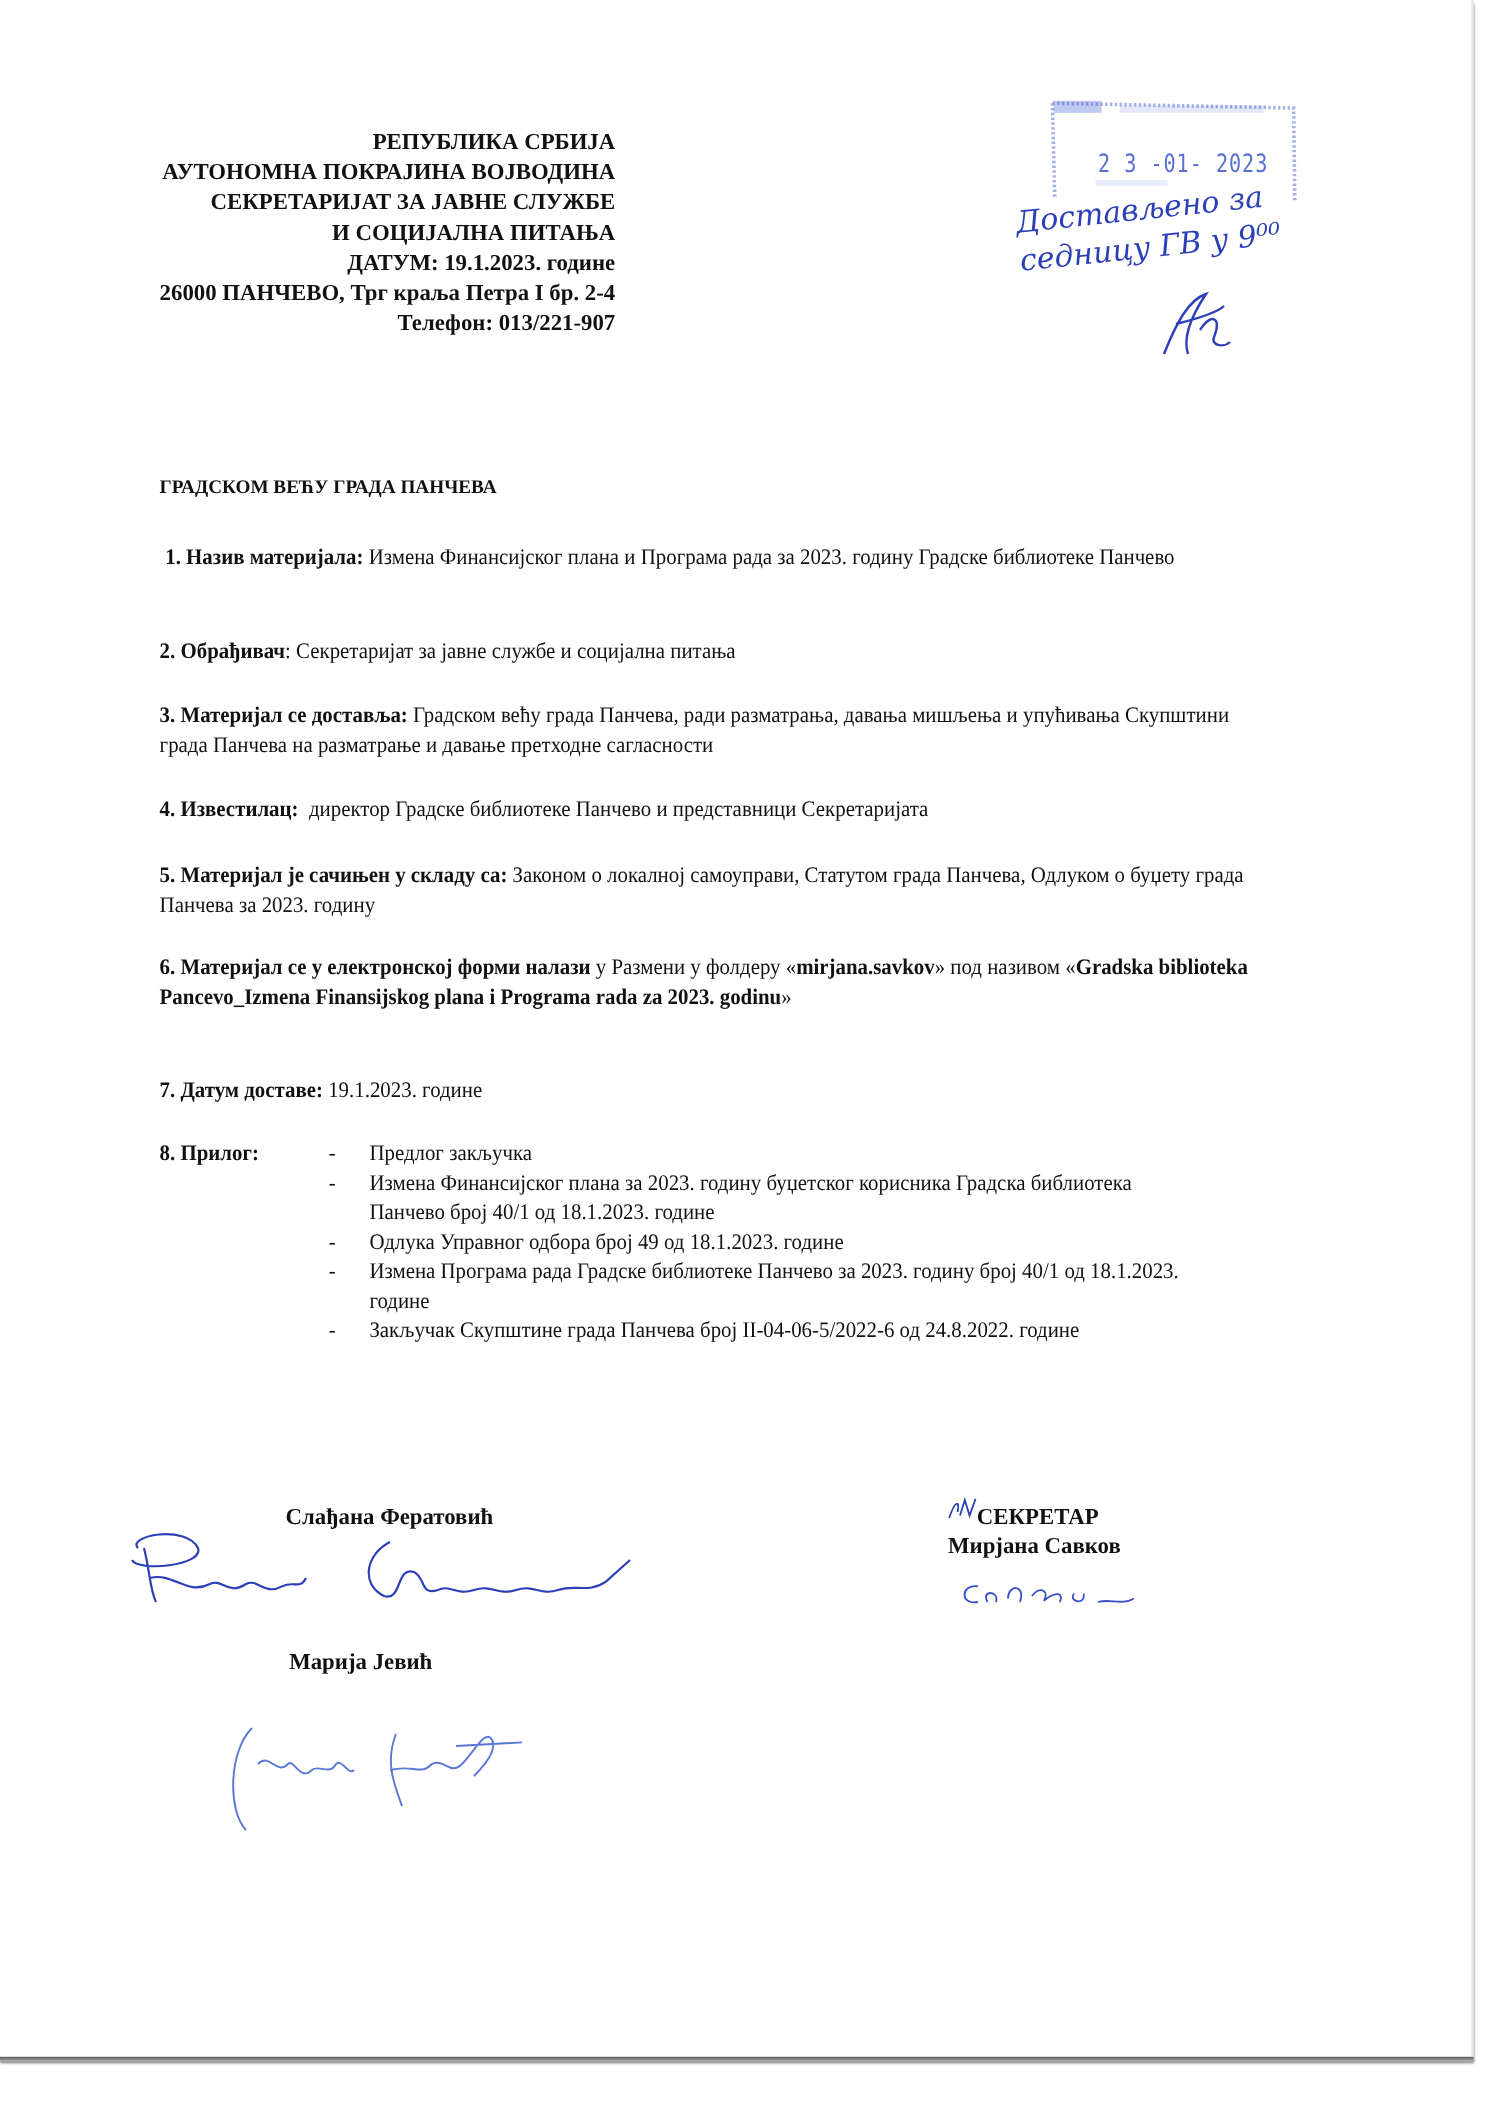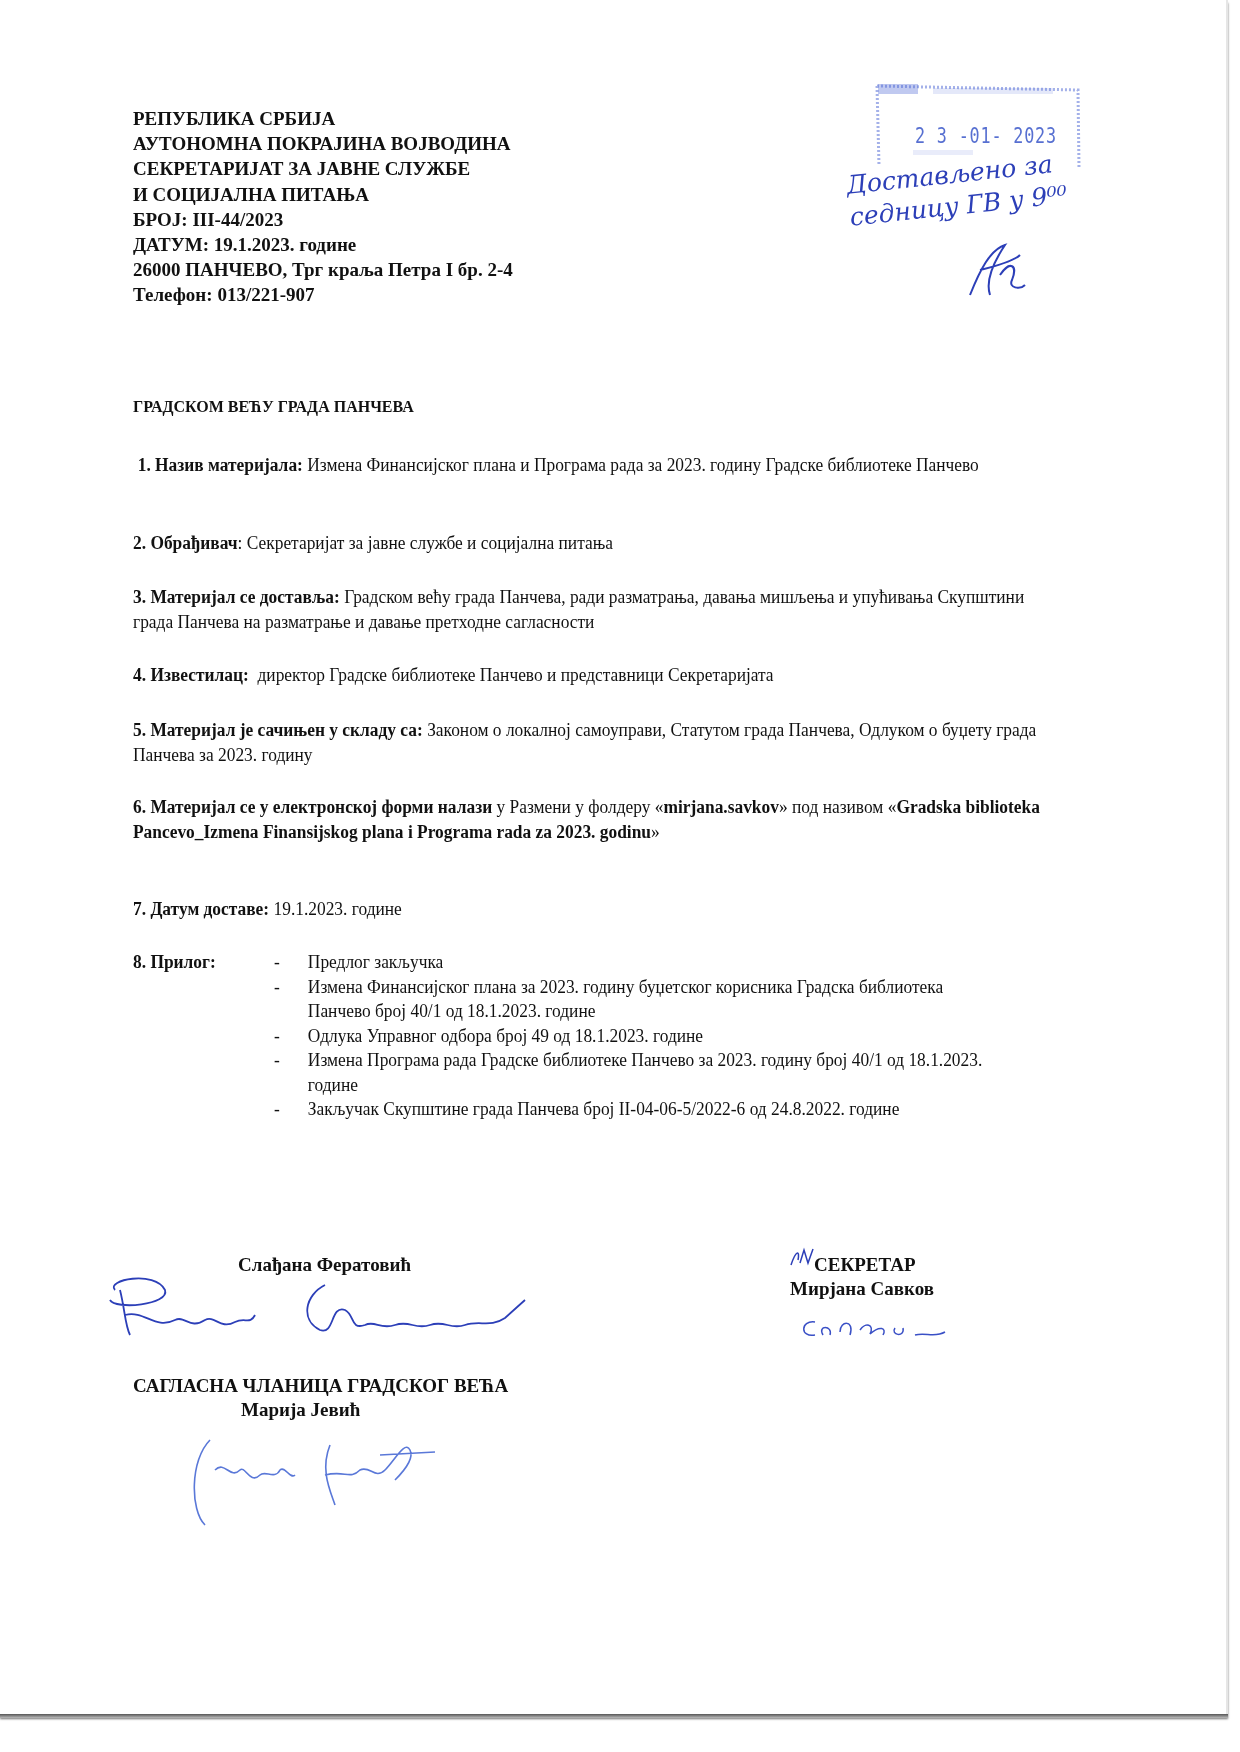--- a/index.html
+++ b/index.html
@@ -33,20 +33,21 @@
       height: 4px;
       background: linear-gradient(#555, #bbb);
     }
     .header-block {
       position: absolute;
       left: 133px;
       top: 106px;
       font-weight: bold;
       font-size: 19px;
       line-height: 25.2px;
+      text-align: right;
     }
     .header-block div { white-space: nowrap; }
 
     .addressee {
       position: absolute;
       left: 133px;
       top: 398px;
       font-weight: bold;
       font-size: 16px;
       white-space: nowrap;
@@ -162,21 +163,20 @@
 </head>
 <body>
 
 <div class="paper"></div>
 
 <div class="header-block">
   <div>РЕПУБЛИКА СРБИЈА</div>
   <div>АУТОНОМНА ПОКРАЈИНА ВОЈВОДИНА</div>
   <div>СЕКРЕТАРИЈАТ ЗА ЈАВНЕ СЛУЖБЕ</div>
   <div>И СОЦИЈАЛНА ПИТАЊА</div>
-  <div>БРОЈ: III-44/2023</div>
   <div>ДАТУМ: 19.1.2023. године</div>
   <div>26000 ПАНЧЕВО, Трг краља Петра I бр. 2-4</div>
   <div>Телефон: 013/221-907</div>
 </div>
 
 <svg class="stamp" viewBox="0 0 210 90">
   <path d="M4 6 L205 10 L206 88 M4 6 L6 86" fill="none" stroke="#4a64d4" stroke-width="3" stroke-dasharray="2 2" opacity="0.5"></path>
   <rect x="5" y="4" width="40" height="10" fill="#4a64d4" opacity="0.35"></rect>
   <rect x="60" y="8" width="120" height="6" fill="#4a64d4" opacity="0.15"></rect>
   <rect x="40" y="70" width="60" height="5" fill="#4a64d4" opacity="0.12"></rect>
@@ -238,21 +238,20 @@
   <div>Мирјана Савков</div>
 </div>
 <svg class="handwriting" style="left:788px; top:1245px; width:30px; height:25px;" viewBox="0 0 30 25">
   <path d="M3 20 C 8 5, 12 5, 10 15 M12 18 L 16 5 L 20 18 L 25 4" fill="none" stroke="#2c3fb8" stroke-width="1.5"></path>
 </svg>
 <svg class="handwriting" style="left:795px; top:1310px; width:180px; height:35px;" viewBox="0 0 180 35">
   <path d="M20 12 C 5 10, 5 28, 20 25 M28 25 C 22 15, 38 15, 35 25 M45 22 C 45 10, 60 10, 55 25 M65 20 C 70 12, 80 14, 75 24 C 85 15, 92 18, 88 25 M100 18 C 95 25, 110 28, 108 18 M120 25 C 130 22, 140 28, 150 22" fill="none" stroke="#3a50c6" stroke-width="1.5"></path>
 </svg>
 
 <div class="sig sig-bottom">
-  <div>САГЛАСНА ЧЛАНИЦА ГРАДСКОГ ВЕЋА</div>
   <div class="name">Марија Јевић</div>
 </div>
 <svg class="handwriting" style="left:180px; top:1430px; width:300px; height:110px;" viewBox="0 0 300 110">
   <path d="M30 10 C 10 30, 10 80, 25 95 M35 40 C 45 30, 50 50, 60 40 C 65 35, 70 55, 80 45 C 85 40, 95 50, 100 40 C 105 35, 110 50, 115 45" fill="none" stroke="#5a78d8" stroke-width="1.6"></path>
   <path d="M150 15 C 140 40, 150 60, 155 75 M145 45 C 165 40, 170 50, 180 40 C 190 35, 195 50, 205 40 C 215 30, 225 10, 230 20 C 235 30, 220 45, 215 50 M200 25 L 255 22" fill="none" stroke="#5a78d8" stroke-width="1.6"></path>
 </svg>
 
 <div class="paper-bottom-shadow"></div>
 
 </body></html>

